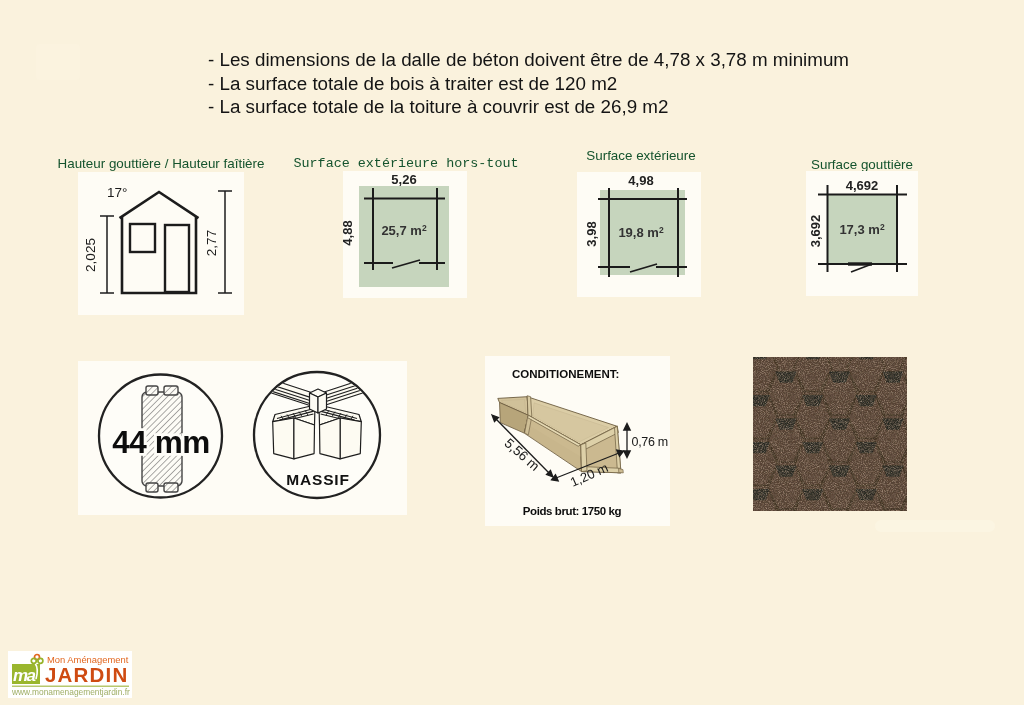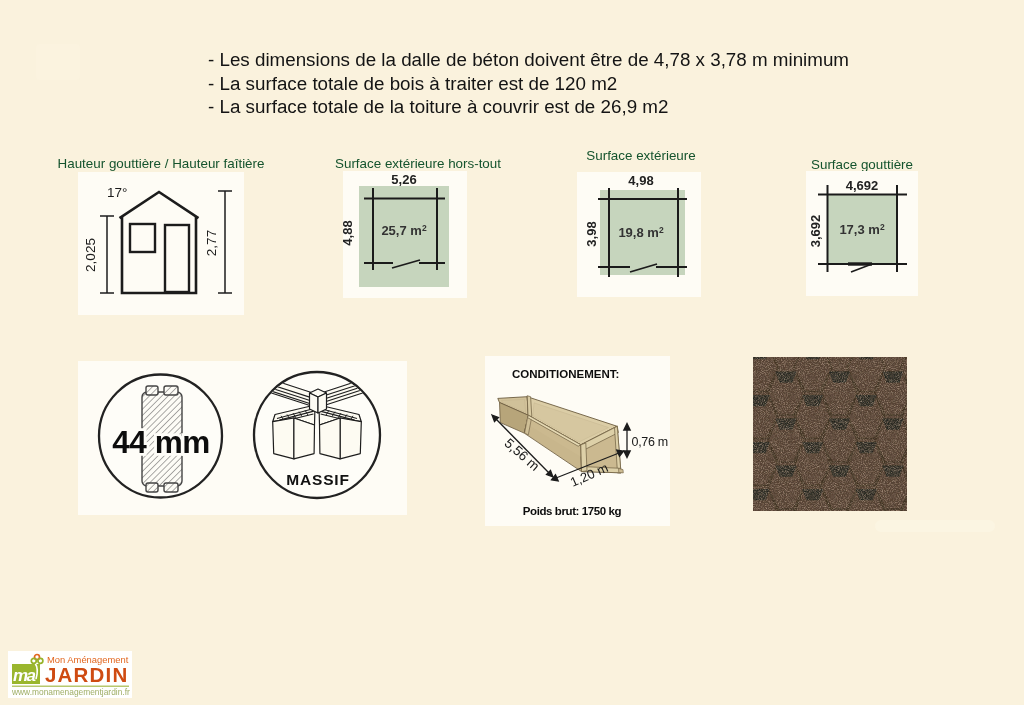--- a/index.html
+++ b/index.html
@@ -14,21 +14,21 @@
 <div class="abs" style="left:36px;top:44px;width:44px;height:36px;background:#fbf3df;border-radius:4px;"></div>
 
 <div class="abs" style="left:208px;top:48px;font-size:18.8px;line-height:23.5px;color:#141414;">
 - Les dimensions de la dalle de béton doivent être de 4,78 x 3,78 m minimum<br>
 - La surface totale de bois à traiter est de 120 m2<br>
 - La surface totale de la toiture à couvrir est de 26,9 m2
 </div>
 
 <div class="abs title" style="left:161px;top:156px;transform:translateX(-50%);">Hauteur gouttière / Hauteur faîtière</div>
 
-<div class="abs title" style="left:418px;top:156px;transform:translateX(-50%);">Surface extérieure hors-tout</div>
+<div class="abs title" style="left:406px;top:156px;transform:translateX(-50%);font-family:Liberation Mono, monospace;">Surface extérieure hors-tout</div>
 
 <div class="abs title" style="left:641px;top:148px;transform:translateX(-50%);">Surface extérieure</div>
 
 <div class="abs title" style="left:862px;top:157px;transform:translateX(-50%);">Surface gouttière</div>
 
 <svg class="abs" style="left:78px;top:172px;" width="166" height="143" viewBox="0 0 166 143">
 
   <rect x="0" y="0" width="166" height="143" fill="#fefcf5"></rect>
 
   <path d="M44,45 L44,121 L118,121 L118,45" fill="none" stroke="#1c1c1c" stroke-width="2.6" stroke-linejoin="miter"></path>

